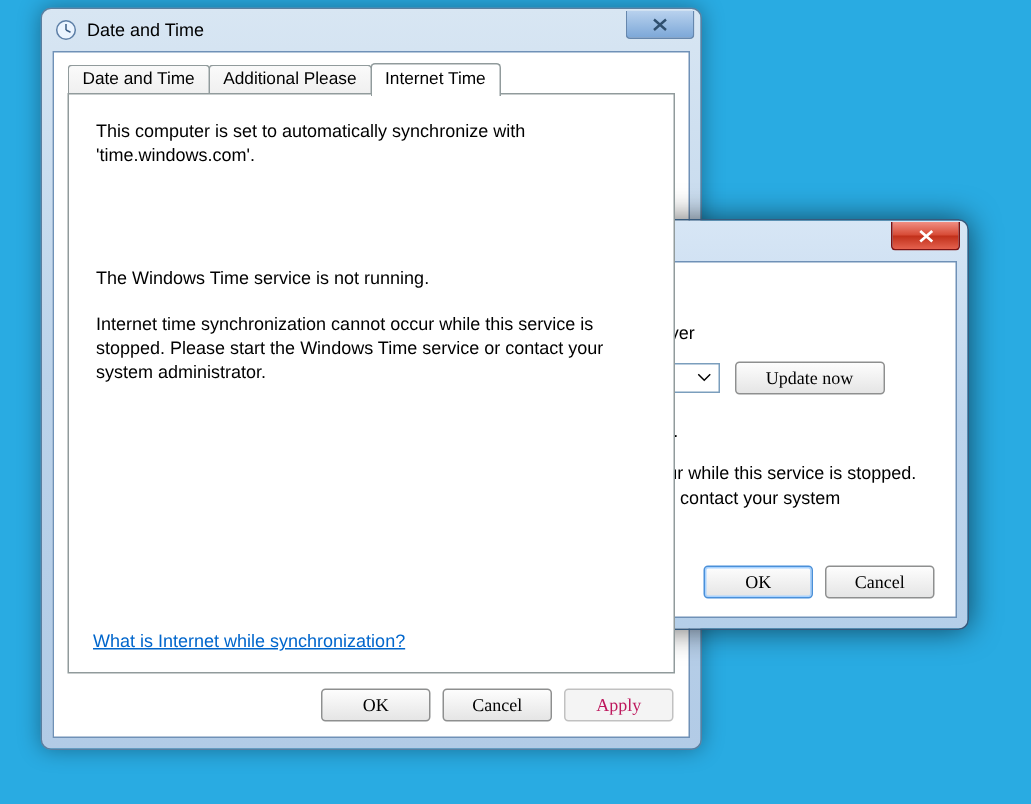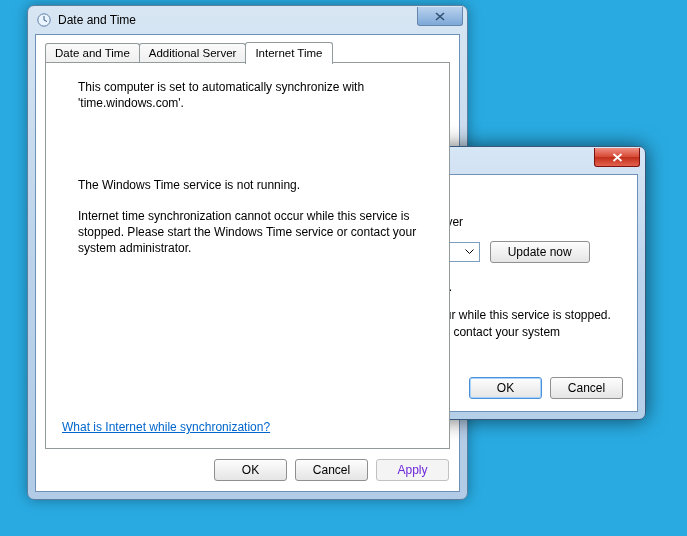--- a/index.html
+++ b/index.html
@@ -83,43 +83,43 @@
   }
   .tabpanel {
     position:absolute;
     left:9px; right:9px; top:27px; bottom:42px;
     border:1px solid #919b9c;
     background:#fff;
     padding:16px 16px;
     box-sizing:border-box;
     z-index:1;
   }
-  .tabpanel p { margin:0 0 14px 16px; line-height:1.35; }
+  .tabpanel p { margin:0 0 14px 2px; line-height:1.35; }
   .spacer-big { height:52px; }
   .help-link {
     color:#0066cc; text-decoration:underline; cursor:pointer;
     position:absolute; left:16px; bottom:14px;
   }
 
   .button-row-parent {
     position:absolute; right:10px; bottom:10px;
     display:flex; gap:8px;
   }
   .btn {
     min-width:73px; height:22px;
     background:linear-gradient(to bottom,#fdfdfd,#e5e5e5);
     border:1px solid #8e8f8f;
     border-radius:3px;
-    font-size:12px; font-family:Liberation Sans, sans-serif;
+    font-size:12px; font-family:Liberation Serif, serif;
     display:flex; align-items:center; justify-content:center;
     cursor:default;
     padding:0 10px;
     box-sizing:border-box;
   }
-  .btn.disabled { color:#6d28d9; border-color:#c1c1c1; background:#f4f4f4; }
+  .btn.disabled { color:#be185d; border-color:#c1c1c1; background:#f4f4f4; }
 
   
   .win-child {
     position:absolute;
     left:207px; top:146px;
     width:437px; height:272px;
     background: linear-gradient(to bottom,#d7e6f5,#bcd3ec 50%,#b5cfe9);
     border:1px solid #365a7d;
     border-radius:7px;
     box-shadow:0 0 20px rgba(0,0,0,.6);
@@ -188,21 +188,21 @@
     <div class="close-btn-parent">
       <svg width="10" height="9" viewBox="0 0 10 9">
         <path d="M1 1 L9 8 M9 1 L1 8" stroke="currentColor" stroke-width="1.6"></path>
       </svg>
     </div>
   </div>
 
   <div class="client-area-parent">
     <div class="tabstrip">
       <div class="tab">Date and Time</div>
-      <div class="tab">Additional Server</div>
+      <div class="tab">Additional Please</div>
       <div class="tab active">Internet Time</div>
     </div>
 
     <div class="tabpanel">
       <p>This computer is set to automatically synchronize with 'time.windows.com'.</p>
       <div class="spacer-big"></div>
       <p>The Windows Time service is not running.</p>
       <p>Internet time synchronization cannot occur while this service is stopped. Please start the Windows Time service or contact your system administrator.</p>
 
       <a class="help-link">What is Internet while synchronization?</a>

